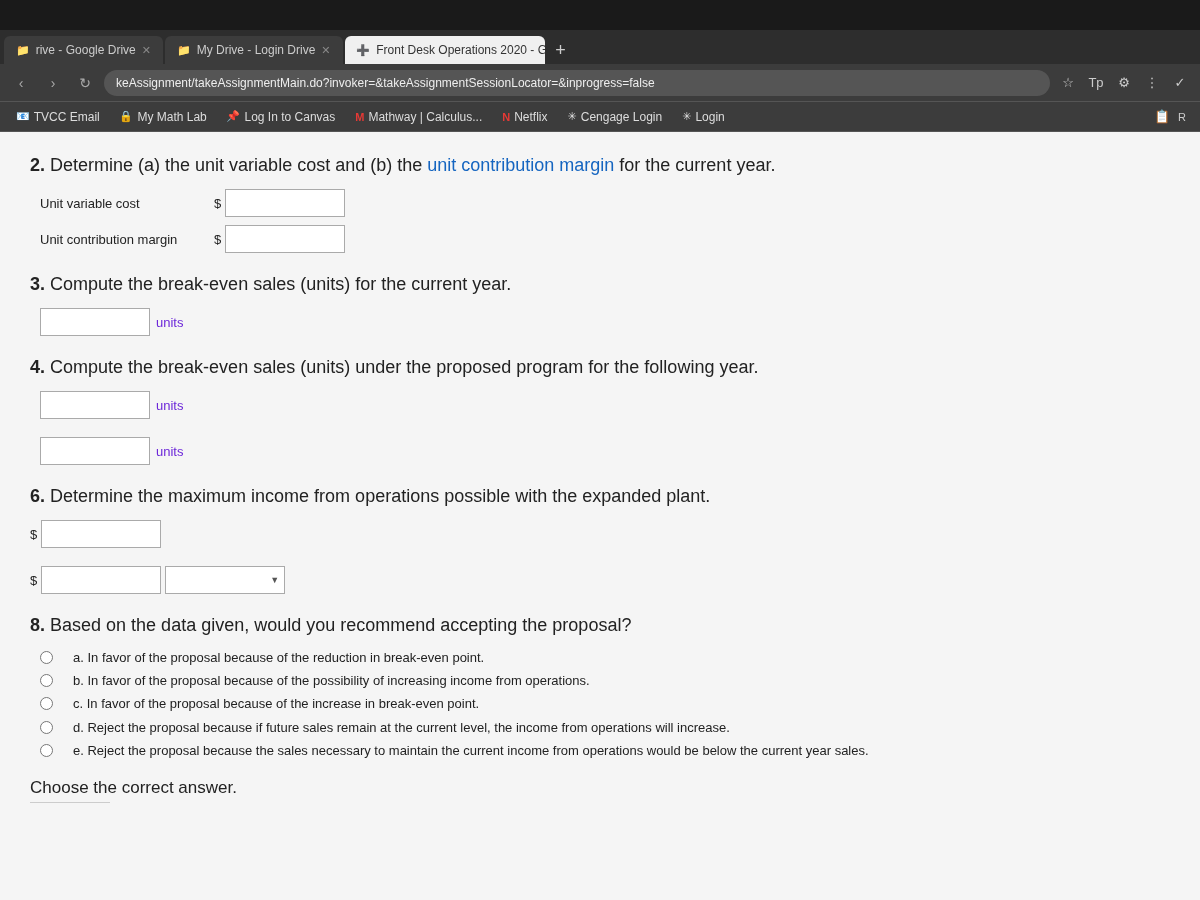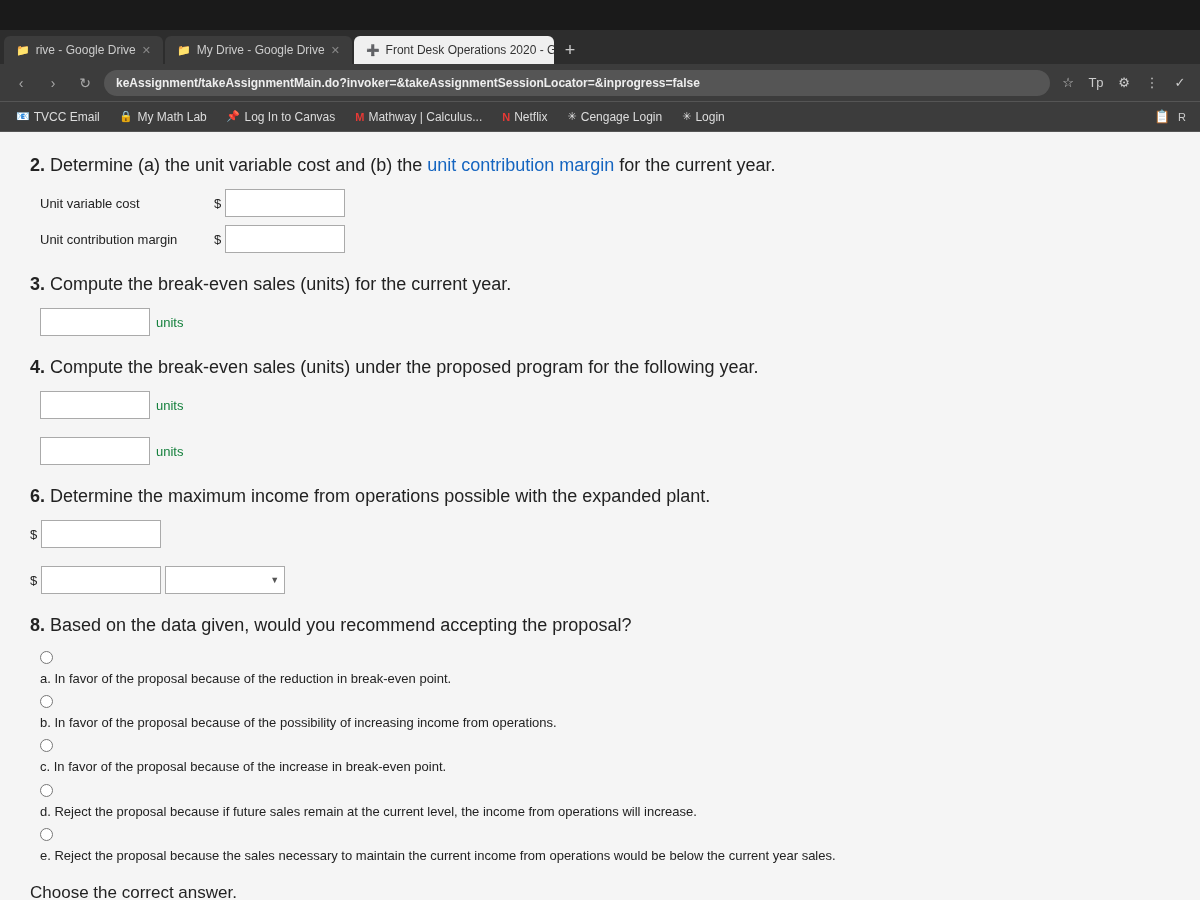--- a/index.html
+++ b/index.html
@@ -99,21 +99,20 @@
     .address-input {
       flex: 1;
       height: 26px;
       background: #555;
       border: none;
       border-radius: 13px;
       color: #eee;
       font-size: 12px;
       padding: 0 12px;
       outline: none;
-      font-weight: bold;
     }
 
     .toolbar-icons {
       display: flex;
       align-items: center;
       gap: 4px;
     }
 
     .toolbar-icon {
       width: 24px;
@@ -212,21 +211,21 @@
     .units-input-row {
       display: flex;
       align-items: center;
       gap: 6px;
       padding-left: 10px;
       margin-bottom: 6px;
     }
 
     .units-text {
       font-size: 13px;
-      color: #15803d;
+      color: #6d28d9;
     }
 
     .dollar-input-row {
       display: flex;
       align-items: center;
       gap: 4px;
       padding-left: 0px;
     }
 
     .dropdown-input {
@@ -258,26 +257,25 @@
     }
 
     .radio-options {
       padding-left: 10px;
       margin-top: 8px;
     }
 
     .radio-option {
       display: flex;
       align-items: flex-start;
-      gap: 6px;
+      gap: 20px;
       margin-bottom: 5px;
       font-size: 13px;
       color: #222;
       line-height: 1.4;
-      flex-direction: column;
     }
 
     .radio-option input[type="radio"] {
       margin-top: 2px;
       cursor: pointer;
     }
 
     .choose-text {
       font-size: 17px;
       color: #222;
@@ -298,21 +296,21 @@
 <div class="os-bar"></div>
 
 <div class="tab-bar">
   <div class="tab">
     <span class="tab-icon">📁</span>
     <span>rive - Google Drive</span>
     <span class="tab-close">✕</span>
   </div>
   <div class="tab">
     <span class="tab-icon">📁</span>
-    <span>My Drive - Google Drive</span>
+    <span>My Drive - Login Drive</span>
     <span class="tab-close">✕</span>
   </div>
   <div class="tab active">
     <span class="tab-icon">➕</span>
     <span>Front Desk Operations 2020 - Go...</span>
 
   </div>
   <div class="tab-new">+</div>
 </div>
 

